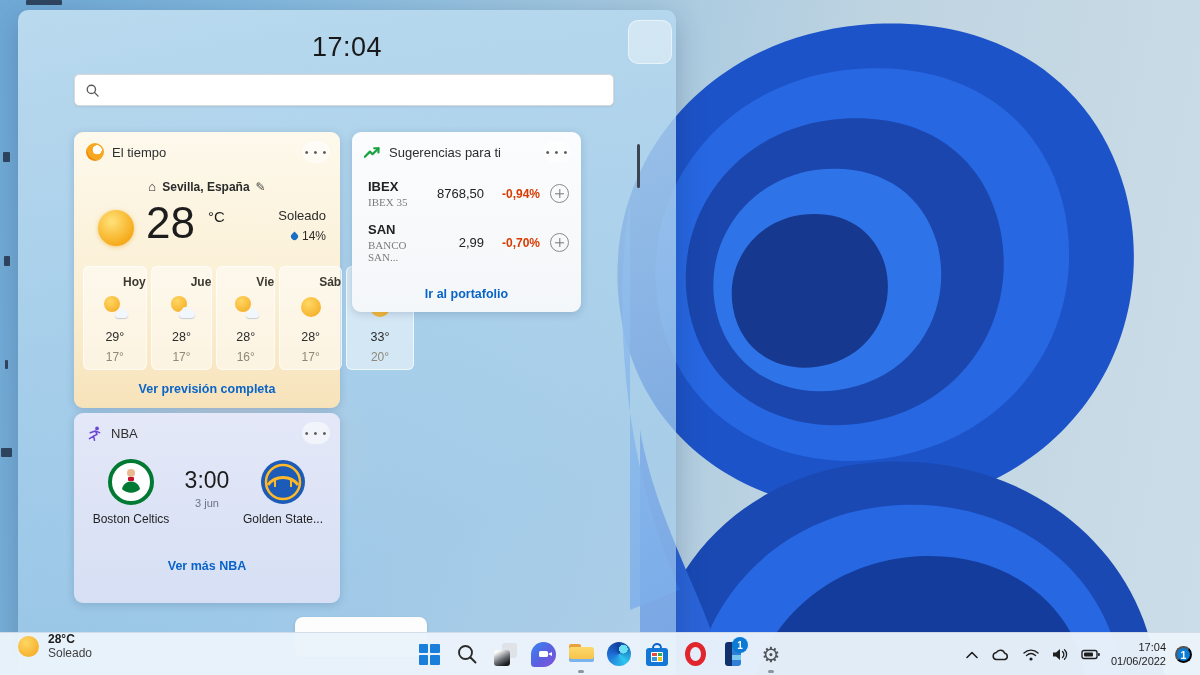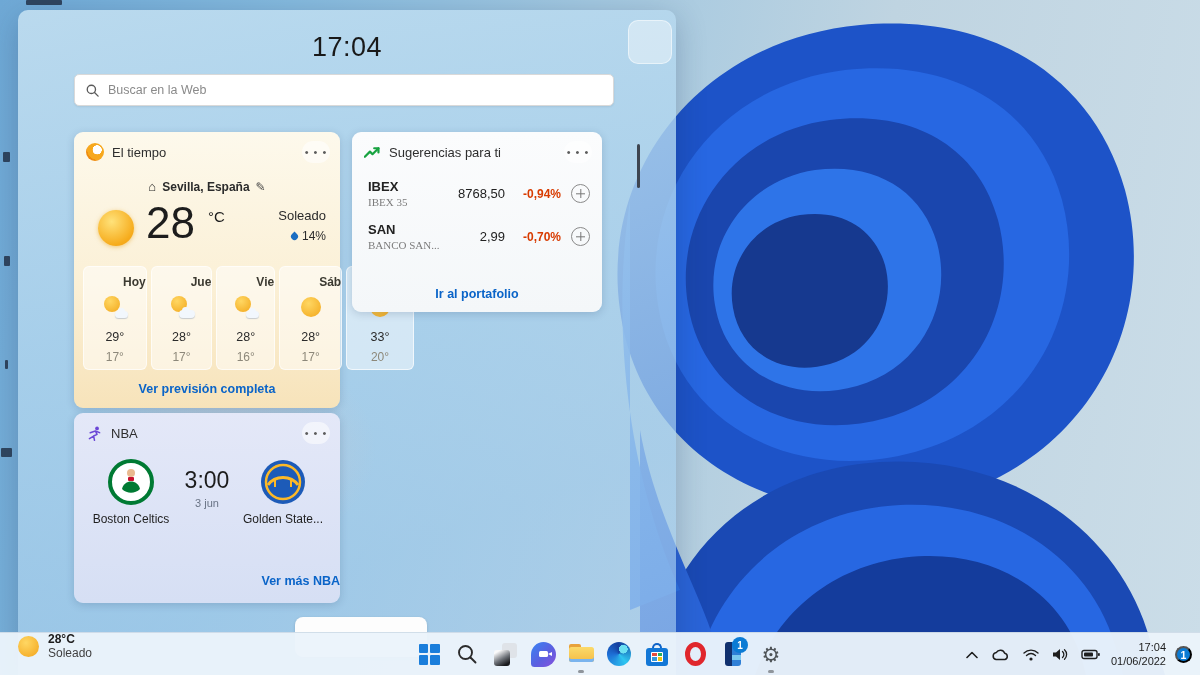--- a/index.html
+++ b/index.html
@@ -78,21 +78,21 @@
   .wi .cloud { position:absolute; background:#f2f7fd; border-radius:6px; box-shadow:0 1px 1px rgba(120,140,170,.4); }
   .wi.sun-cloud .cloud { width:13px; height:7px; right:0; bottom:2px; }
   .wi.cloud-sun .cloud { width:16px; height:8px; right:0; bottom:2px; }
   .wi .cloud::before { content:""; position:absolute; width:7px; height:7px; background:inherit;
            border-radius:50%; top:-3px; left:3px; }
   .fc-hi { font-size:12.5px; color:#2b2b2b; margin-top:2px; }
   .fc-lo { font-size:12px; color:#8d887a; margin-top:6px; }
   .weather .link-btn { bottom:12px;margin-top:36px; }
 
   
-  .stocks { left:334px; top:122px; width:250px; height:180px;
+  .stocks { left:334px; top:122px; width:229px; height:180px;
            background:linear-gradient(180deg,#fbfcfd 0%,#f4f7f9 100%); }
   .stock-rows { position:absolute; top:40px; left:0; width:100%; }
   .stock-row { display:flex; align-items:center; padding:7px 12px 7px 16px; cursor:pointer; }
   .st-names { flex:1; }
   .st-sym { font-size:13px; font-weight:700; color:#222; }
   .st-name { font-size:11px; color:#7c7c7c; margin-top:2px;font-family:Liberation Serif, serif; }
   .st-price { width:62px; text-align:right; font-size:13px; color:#222; }
   .st-chg { width:56px; text-align:right; font-size:12px; font-weight:600; color:#d83b01; }
   .st-add { position:relative; width:19px; height:19px; margin-left:10px; border:1.4px solid #8a8a8a;
            border-radius:50%; background:transparent; cursor:pointer; }
@@ -107,21 +107,21 @@
   
   .nba { left:56px; top:403px; width:266px; height:190px;
            background:linear-gradient(180deg,#e4e8f8 0%,#d6dff4 100%); }
   .game { position:absolute; top:46px; left:0; width:100%; display:flex; justify-content:space-between;
            padding:0 14px; }
   .team { width:86px; display:flex; flex-direction:column; align-items:center; cursor:pointer; }
   .team-name { font-size:12px; color:#1f1f1f; margin-top:7px; white-space:nowrap; }
   .mid { display:flex; flex-direction:column; align-items:center; padding-top:8px; }
   .game-time { font-size:23px; color:#1c1c1c; }
   .game-date { font-size:11px; color:#6a7486; margin-top:3px; }
-  .nba .link-btn { bottom:15px;text-align:right; }
+  .nba .link-btn { bottom:30px; }
 
   .partial-btn { position:absolute; left:277px; top:607px; width:132px; height:40px; background:#fdfdfd;
            border:none; border-radius:8px; box-shadow:0 1px 3px rgba(0,0,0,.15); cursor:pointer; }
 
   
   .taskbar { position:absolute; left:0; bottom:0; width:100%; height:43px;
            background:rgba(235,244,251,.96); border-top:1px solid rgba(160,180,200,.35); z-index:20; }
   .tb-weather { position:absolute; left:12px; top:0; height:26px; display:flex; align-items:center;
            gap:9px; cursor:pointer; padding:0 6px; }
   .tb-sun { width:21px; height:21px; border-radius:50%;
@@ -213,21 +213,20 @@
   <div class="panel">
 
     <div class="panel-clock">17:04</div>
     <button class="panel-avatar"></button>
 
     <div class="searchbar">
       <svg width="15" height="15" viewBox="0 0 20 20">
         <circle cx="8.5" cy="8.5" r="5.5" fill="none" stroke="#5a5a5a" stroke-width="1.8"></circle>
         <line x1="12.7" y1="12.7" x2="17.5" y2="17.5" stroke="#5a5a5a" stroke-width="1.8" stroke-linecap="round"></line>
       </svg>
-      <input type="text" placeholder="Buscar en la Web" style="">
     </div>
 
     <div class="card weather">
       <div class="wg-header">
         <span class="msn-weather-logo"></span>
         <span class="wg-title">El tiempo</span>
         <button class="more-btn">• • •</button>
       </div>
       <div class="loc-row">
         <span class="loc-house">⌂</span>

